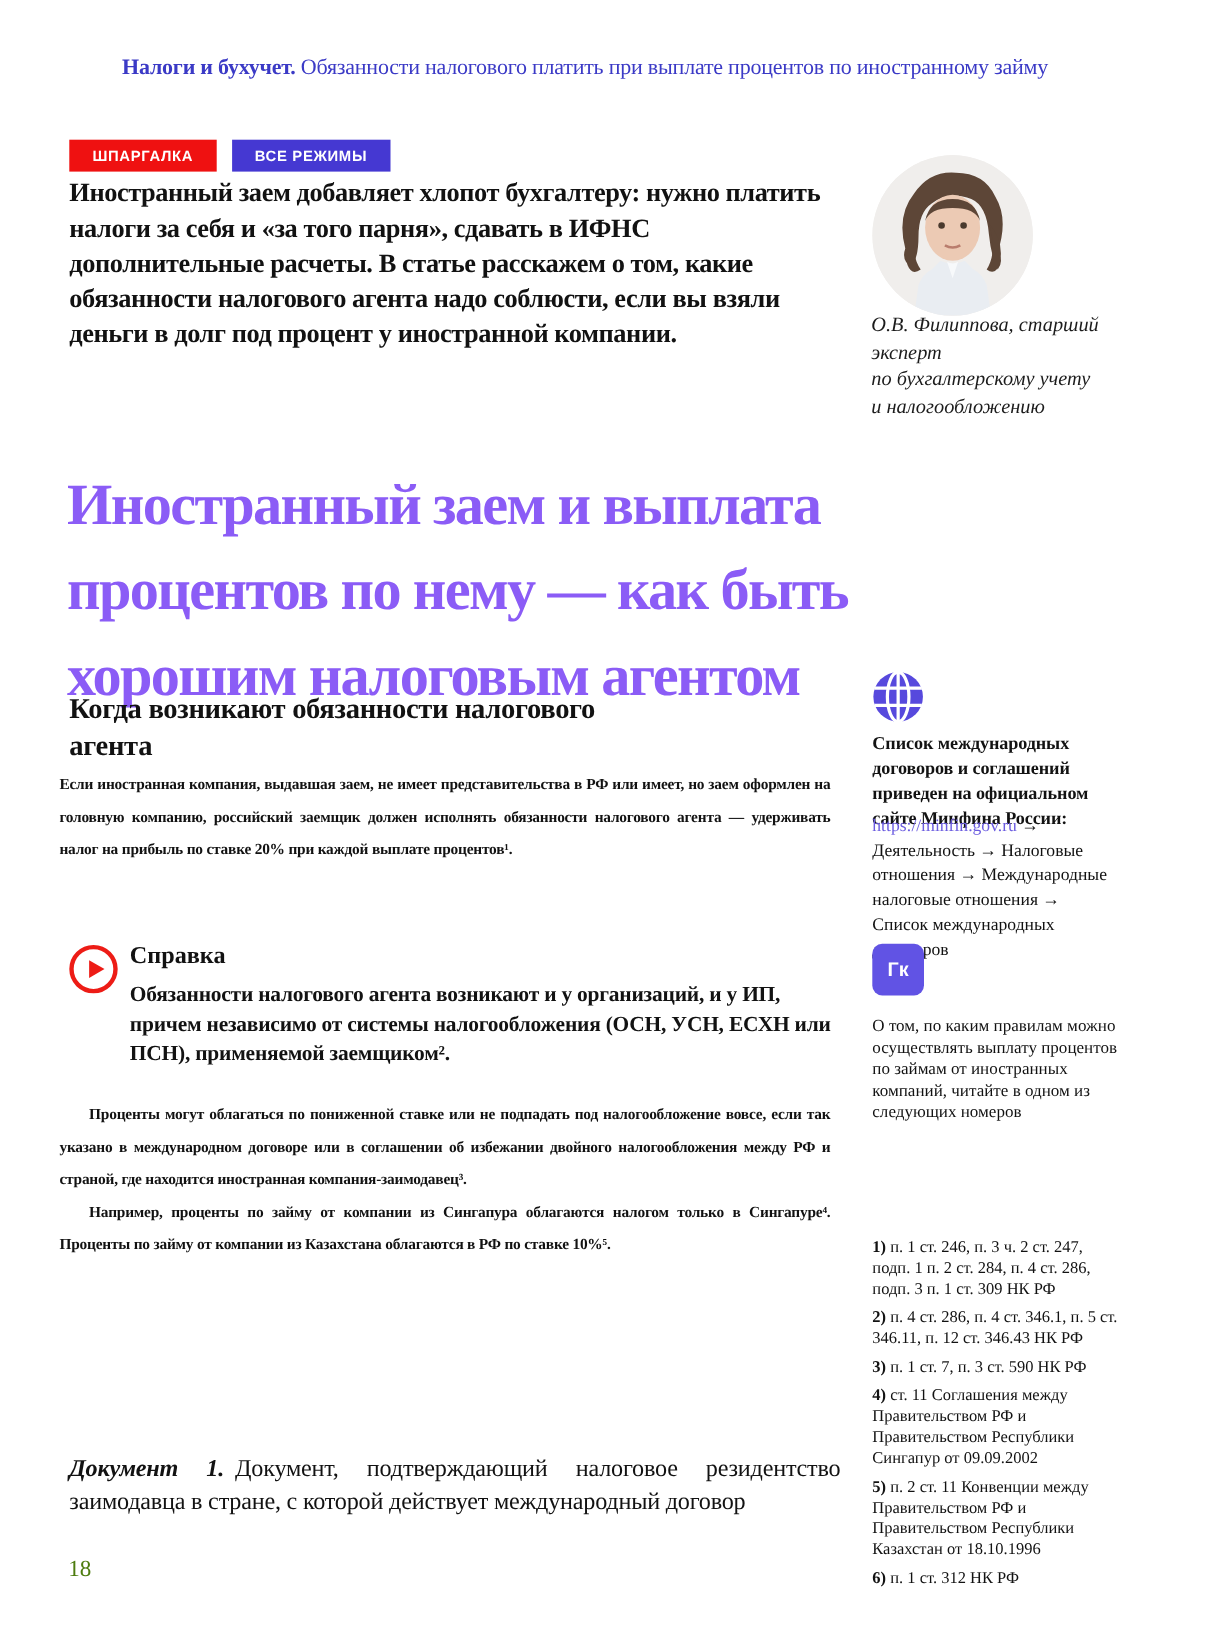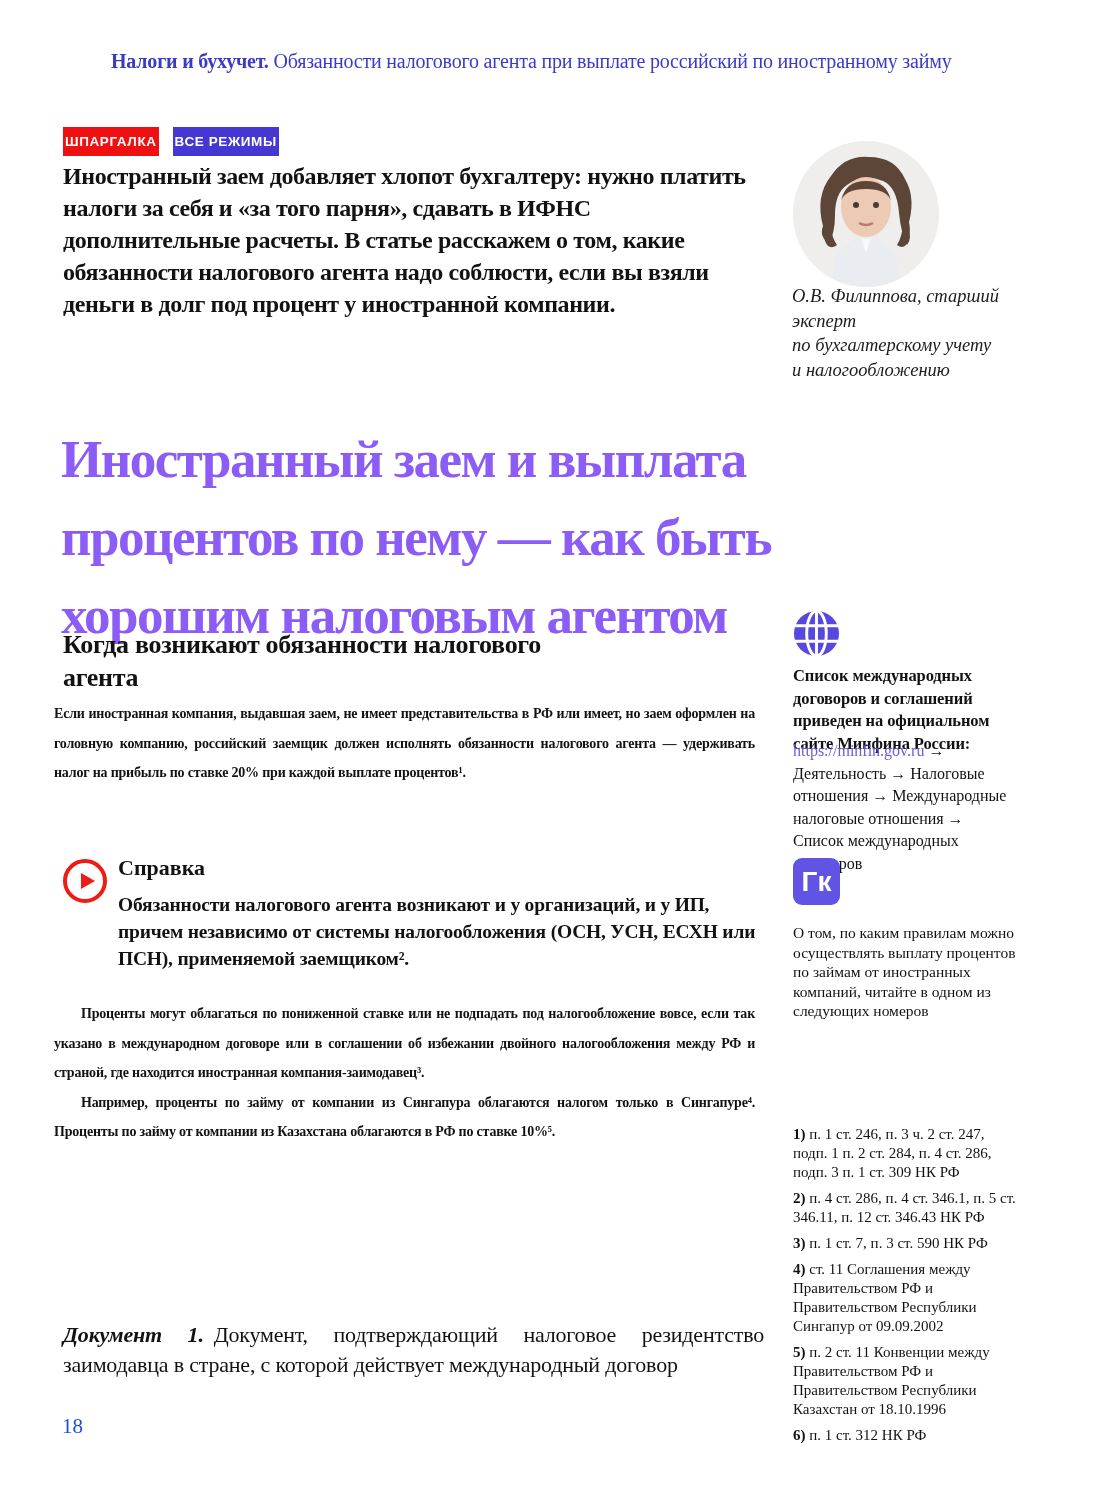--- a/index.html
+++ b/index.html
@@ -6,21 +6,21 @@
   .page{
     position:relative;width:1104px;height:1500px;background:#ffffff;
     margin:0 auto;overflow:hidden;
     font-family:"Liberation Serif", serif;color:#121212;
   }
   
   .kicker{position:absolute;left:63px;top:48px;width:1000px;font-size:20px;line-height:26px;color:#3b3ac6;letter-spacing:-0.2px;}
   .kicker b{font-weight:bold;margin-left:48px;}
   
   .badges{position:absolute;left:63px;top:127px;display:flex;gap:14px;}
-  .badge{height:29px;display:flex;align-items:center;padding:0 2px;
+  .badge{height:29px;display:flex;align-items:center;padding:0 21px;
     font-family:"Liberation Sans", sans-serif;font-weight:bold;font-size:13.5px;
     letter-spacing:0.6px;color:#ffffff;}
   
   .lede{position:absolute;left:63px;top:160px;width:690px;font-weight:bold;
     font-size:24px;line-height:32px;letter-spacing:-0.4px;}
   
   .avatar{position:absolute;left:793px;top:141px;width:146px;height:146px;border-radius:50%;overflow:hidden;background:#f0eeec;}
   .author-caption{position:absolute;left:792px;top:284px;width:230px;
     font-style:italic;font-size:18.5px;line-height:24.5px;white-space:pre-line;color:#1c1c1c;}
   
@@ -41,43 +41,43 @@
     border:4px solid #ed1c16;box-sizing:border-box;background:#fff;}
   .callout-icon .tri{position:absolute;left:14px;top:10px;width:0;height:0;
     border-left:14px solid #ed1c16;border-top:8px solid transparent;border-bottom:8px solid transparent;}
   .callout-content{margin-left:55px;}
   .callout-title{font-weight:bold;font-size:22px;line-height:26px;margin-bottom:10px;}
   .callout-text{font-weight:bold;font-size:19.5px;line-height:27px;width:645px;letter-spacing:-0.2px;}
   
   .doc1{position:absolute;left:63px;top:1320px;width:701px;font-size:22px;line-height:30px;text-align:justify;letter-spacing:-0.2px;}
   .doc1 .lbl{font-weight:bold;font-style:italic;padding-right:10px;}
   
-  .page-num{position:absolute;left:62px;top:1414px;font-size:21px;color:#1d4ed8;}
+  .page-num{position:absolute;left:62px;top:1414px;font-size:21px;color:#4d7c0f;}
   
   .sidebar{position:absolute;left:793px;top:605px;width:225px;}
   .sb-icon{width:47px;height:47px;}
   .globe{position:absolute;left:0;top:5px;}
   .sb-lead{position:absolute;left:0;top:60px;width:225px;font-weight:bold;
     font-size:16.5px;line-height:22.5px;letter-spacing:-0.1px;}
   .sb-link-block{position:absolute;left:0;top:135px;width:225px;font-size:16px;line-height:22.5px;}
   .sb-link-block a{color:#6b5ce0;text-decoration:none;}
   .gk-logo{position:absolute;left:0;top:253px;width:47px;height:47px;border-radius:9px;
     display:flex;align-items:center;justify-content:center;color:#fff;
-    font-family:"Liberation Sans", sans-serif;font-weight:bold;font-size:28px;text-align:center;}
+    font-family:"Liberation Sans", sans-serif;font-weight:bold;font-size:18px;text-align:center;}
   .sb-note{position:absolute;left:0;top:318px;width:225px;font-size:15.5px;line-height:19.5px;}
   .footnotes{position:absolute;left:0;top:485px;width:225px;font-size:15px;line-height:19px;margin-top:35px;}
   .footnote{margin-bottom:7px;}
   .footnote .fn-num{font-weight:bold;}
 </style>
 </head>
 <body>
 
 <div class="page">
 
-  <div class="kicker"><b>Налоги и бухучет.</b><span> Обязанности налогового агента при выплате российский по иностранному займу</span></div>
+  <div class="kicker"><b>Налоги и бухучет.</b><span> Обязанности налогового платить при выплате процентов по иностранному займу</span></div>
 
   <div class="badges">
     <div class="badge" style="background: rgb(239, 17, 17);">ШПАРГАЛКА</div>
     <div class="badge" style="background: rgb(69, 56, 210);">ВСЕ РЕЖИМЫ</div>
   </div>
 
   <div class="lede">Иностранный заем добавляет хлопот бухгалтеру: нужно платить налоги за себя и «за того парня», сдавать в ИФНС дополнительные расчеты. В статье расскажем о том, какие обязанности налогового агента надо соблюсти, если вы взяли деньги в долг под процент у иностранной компании.</div>
 
   <div class="avatar">
     <svg width="146" height="146" viewBox="0 0 146 146">

